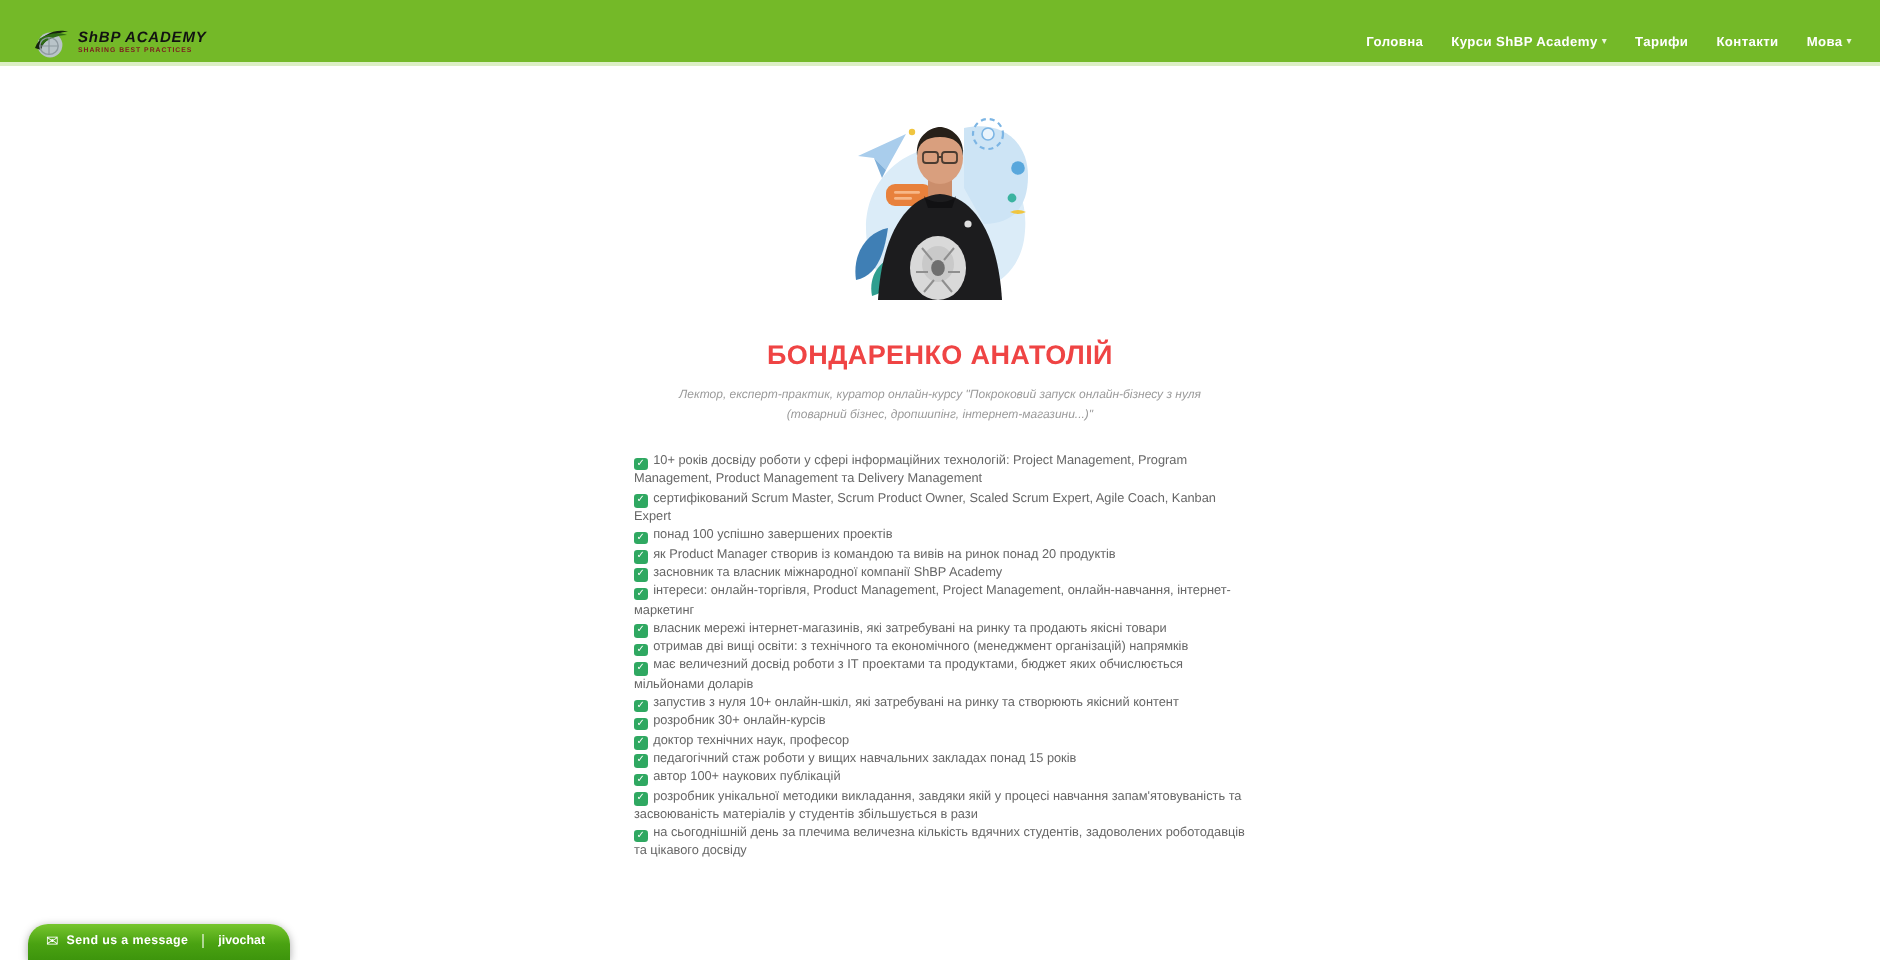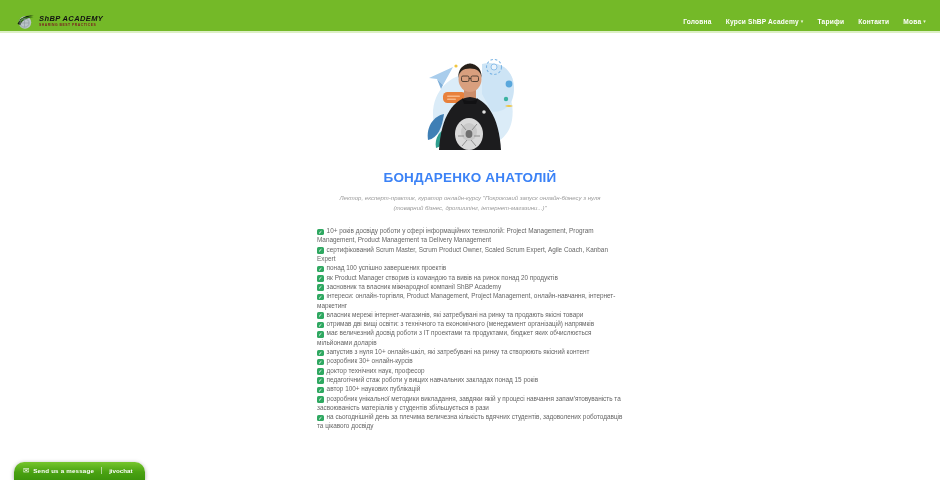--- a/index.html
+++ b/index.html
@@ -22,21 +22,21 @@
   .nav { display:flex; align-items:center; gap:14px; list-style:none; }
   .nav-item { color:#ffffff; font-size:6.6px; font-weight:bold; letter-spacing:.2px; cursor:pointer; display:flex; align-items:center; gap:2px; }
   .caret { font-size:5px; line-height:5px; color:#eaf6db; }
 
   
   .content { width:306px; margin:0 auto; text-align:center; }
 
   .photo-wrap { width:96px; height:96px; margin:21px auto 0; border-radius:8px; overflow:hidden; background:#ffffff; }
   .photo-wrap svg { display:block; }
 
-  .name { margin-top:20px; font-size:13.5px; font-weight:bold; color:#3b82f6; letter-spacing:.2px; }
+  .name { margin-top:20px; font-size:13.5px; font-weight:bold; color:#ef4444; letter-spacing:.2px; }
   .subtitle { margin-top:9px; padding:0 8px; font-size:6px; font-style:italic; color:#9a9a9a; line-height:1.6; }
 
   .facts { margin-top:13px; list-style:none; text-align:left; }
   .fact { font-size:6.4px; color:#666666; line-height:9.3px; }
   .check {
     display:inline-block; width:6.6px; height:6.6px; margin-right:3px;
     background:#2fa861; border-radius:1.6px; color:#ffffff;
     font-size:5px; line-height:6.6px; text-align:center; vertical-align:-0.5px;
     font-weight:bold;
   }

